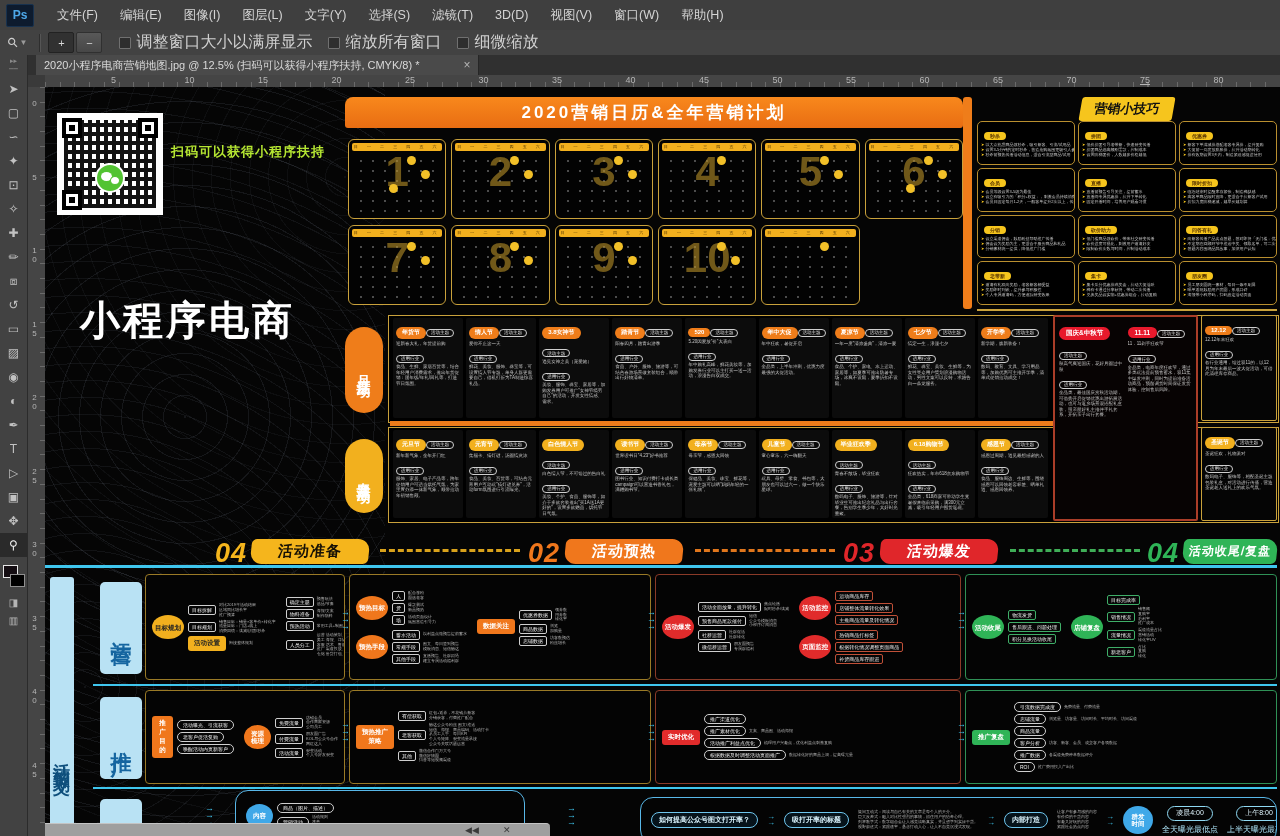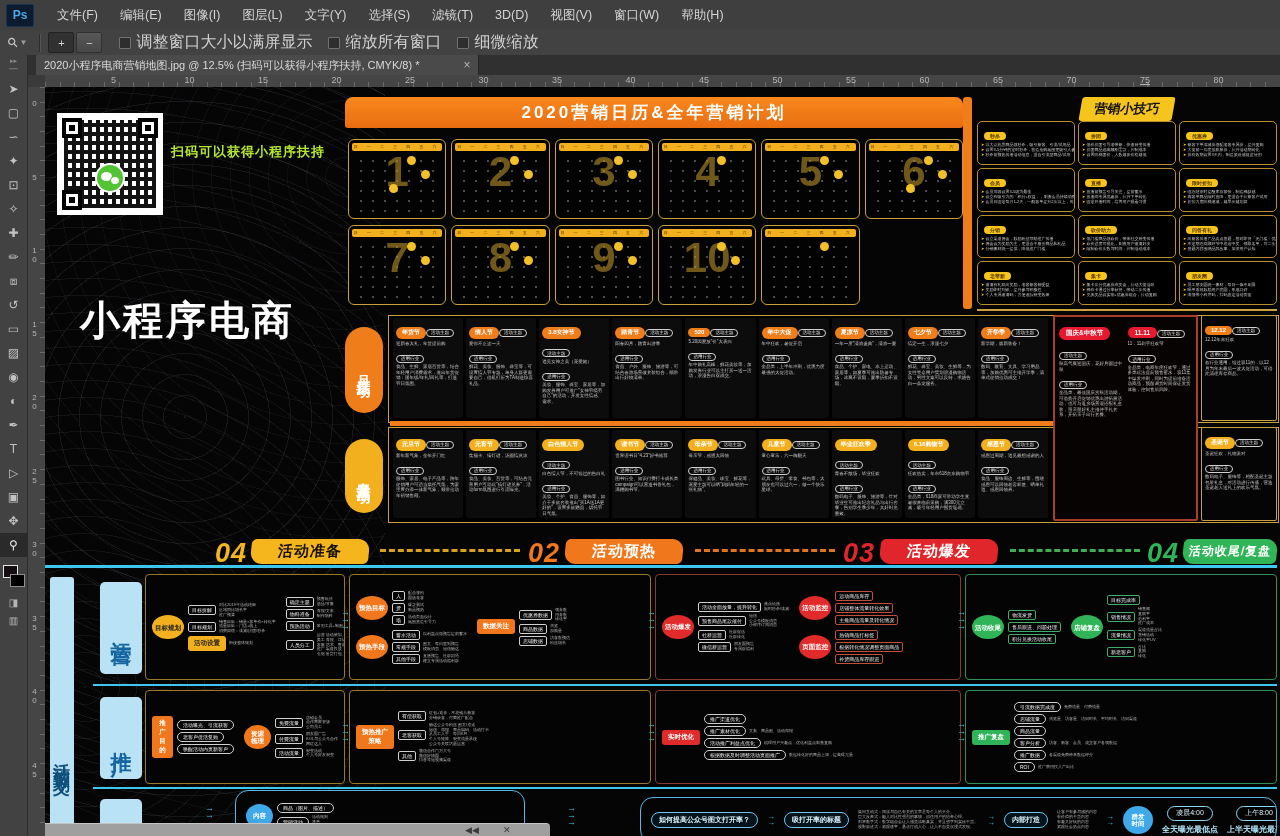--- a/index.html
+++ b/index.html
@@ -116,21 +116,21 @@
   .sy{background:#f2b01e;color:#222;} .so{background:#f0771c;} .sr{background:#e12b2b;} .sg{background:#2fb457;}
   .nd-b,.nd-p{border:1px solid #cfcfcf;background:#060606;color:#efefef;font-size:5px;padding:1px 3px;border-radius:2px;}
   .nd-p{border-radius:8px;padding:1px 5px;}
   .nd-rb{border-color:#c05038;} .nd-gb{border-color:#3fae68;}
   .arr3{position:absolute;color:#3fc6ee;font-weight:bold;font-size:9px;line-height:7px;text-align:center;z-index:3;}
   .cbox{position:absolute;border:1.5px solid #58b7e8;border-radius:13px;background:#040404;display:flex;align-items:center;gap:9px;padding:4px 10px;box-sizing:border-box;overflow:hidden;}
   .bp{border:1px solid #6fc6ee;color:#d9f2fc;border-radius:10px;font-size:7px;font-weight:bold;padding:2px 7px;background:#06131b;white-space:nowrap;}
   .carr{color:#3fc6ee;font-size:8px;font-weight:bold;line-height:6px;}
   .sched{display:flex;flex-direction:column;align-items:center;gap:3px;}
   .stime{border:1px solid #8fd8f2;border-radius:9px;padding:1.5px 8px;font-size:7px;color:#dff4fd;white-space:nowrap;}
-  .snote{font-size:8px;font-weight:700;color:#aee4f8;white-space:nowrap;}
+  .snote{font-size:8px;font-weight:400;color:#aee4f8;white-space:nowrap;}
   .taskstrip{position:absolute;left:0;top:736px;width:505px;height:13px;background:#9f9f9f;border-top:1px solid #c4c4c4;border-radius:0 4px 0 0;z-index:5;}
   .taskstrip span{position:absolute;top:0;color:#3a3a3a;font-size:9px;line-height:13px;}
 </style>
 </head>
 <body>
 
 <div class="app">
 
   <div class="menubar">
     <div class="pslogo">Ps</div>

